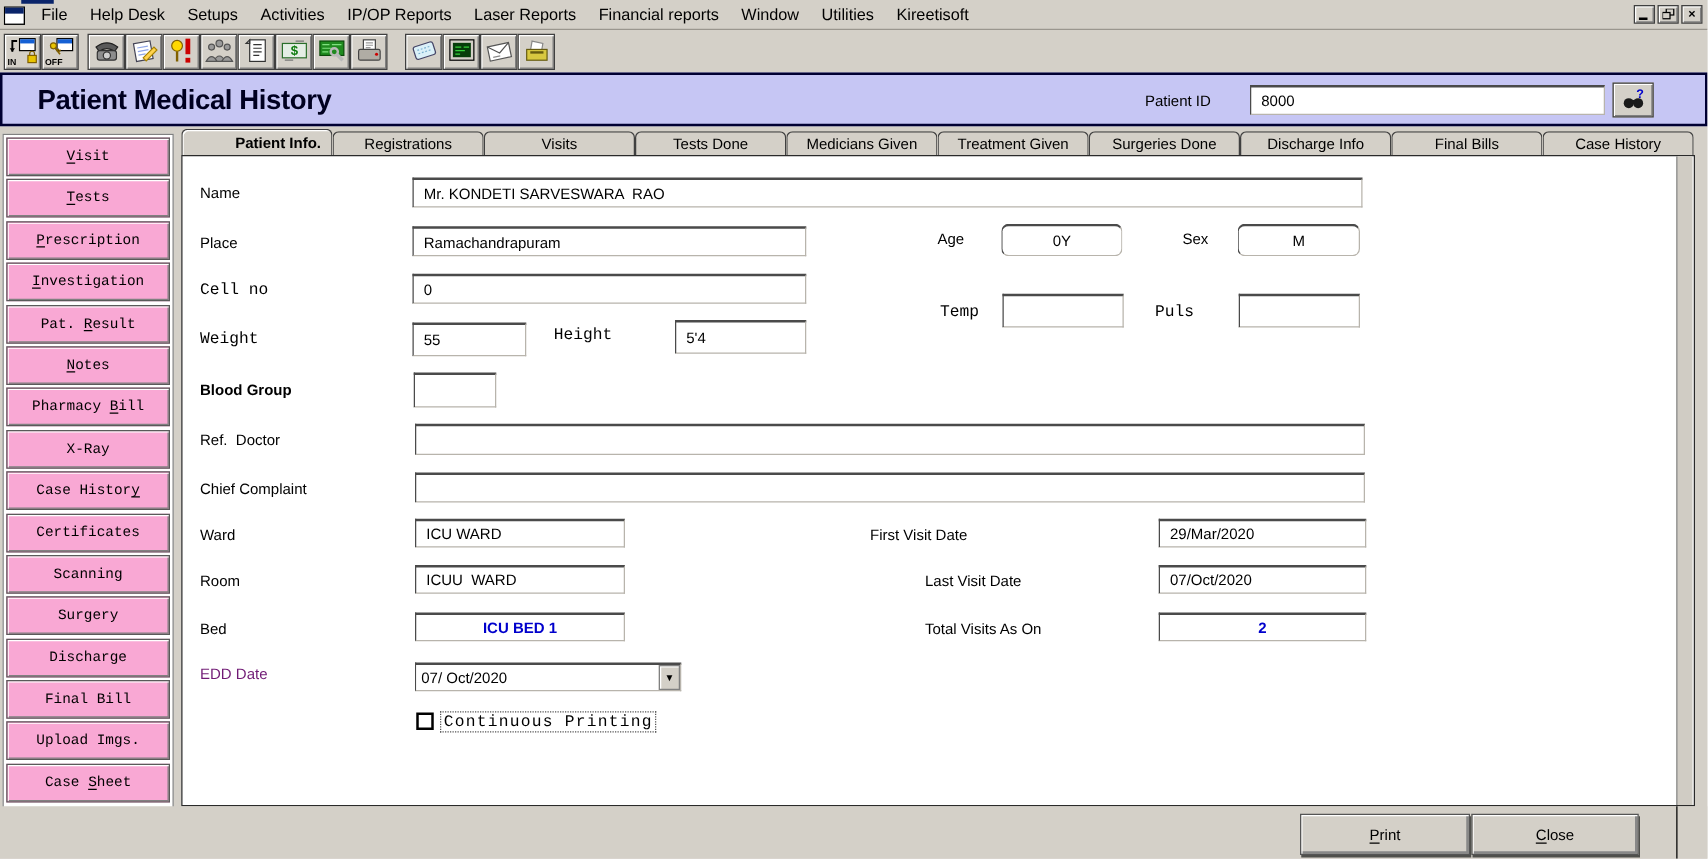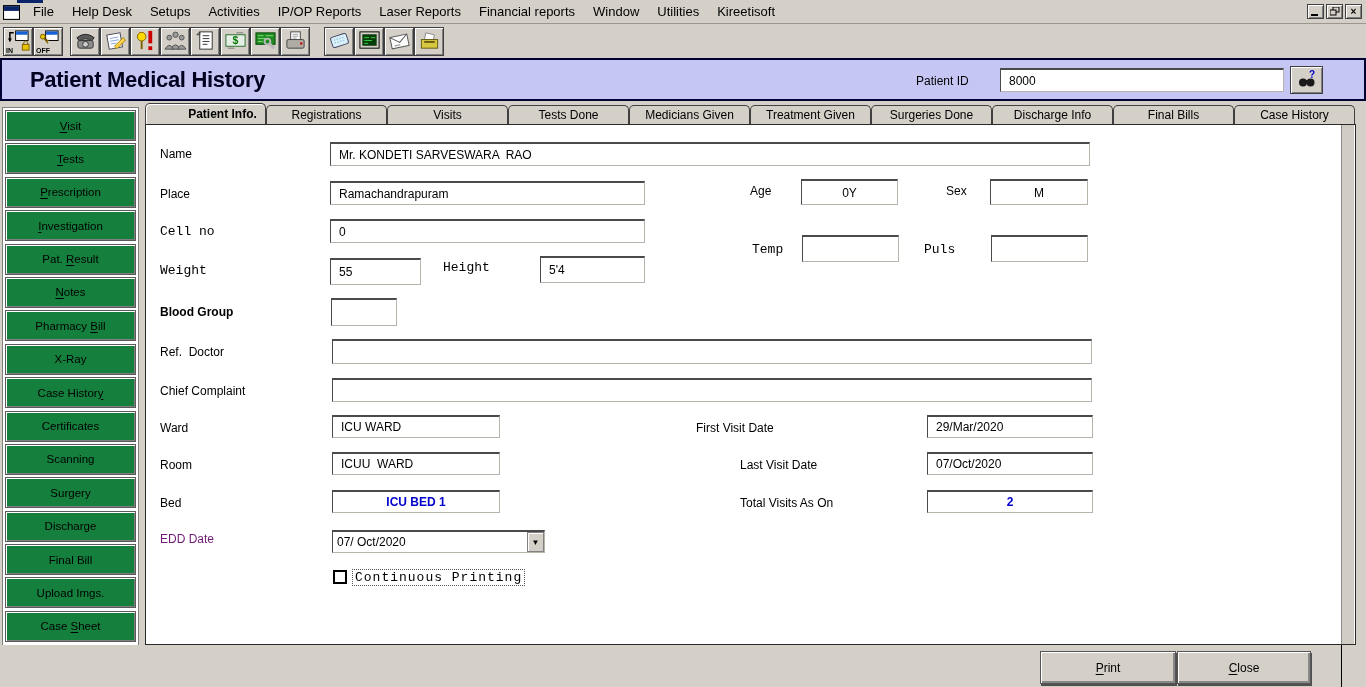--- a/index.html
+++ b/index.html
@@ -41,41 +41,41 @@
   
   #tabs { position:absolute; left:145px; top:103px; width:1211px; height:21px; display:flex; }
   .tab { width:121px; height:19px; margin-top:2px; background:#d4d0c8;
          border:1px solid #404040; border-bottom:none; border-radius:5px 5px 0 0;
          display:flex; align-items:center; justify-content:center; font-size:12px; cursor:default; }
   .tab.active { height:21px; margin-top:0; font-weight:bold; z-index:3; box-shadow: inset 1px 1px 0 #fff; padding-left: 34px; }
 
   
   #sidebar { position:absolute; left:2px; top:107px; width:137px; height:577px; background:#fff;
              border:1px solid #808080; padding-top:2px; }
-  .side-btn { display:block; width:131px; height:31px; margin:0 auto 2.4px auto; background:#15803d;
+  .side-btn { display:block; width:131px; height:31px; margin:0 auto 2.4px auto; background:#f9a8d4;
               border:1px solid #5a5a5a; box-shadow: inset 1px 1px 0 #fff, inset -1px -1px 0 #808080;
-              font-family:Liberation Sans, sans-serif; font-size:11.5px; text-align:center; cursor:default; }
+              font-family:Liberation Mono, monospace; font-size:11.5px; text-align:center; cursor:default; }
 
   
   #main-panel { position:absolute; left:145px; top:124px; width:1211px; height:521px;
                 background:#fff; border:1px solid #2a2a2a; }
   #right-strip { position:absolute; right:1px; top:0; width:13px; height:519px;
                  background:#d0ccc4; border-left:1px solid #8a8a8a; }
 
   
   .flabel { position:absolute; font-size:12px; white-space:pre; }
   .flabel.mono { font-family:"Liberation Mono", monospace; font-size:13px; }
   .flabel.bold { font-weight:bold; }
   .flabel.maroon { color:#701a75; }
 
   
   .tbox { position:absolute; background:#fff; font-family:"Liberation Sans", sans-serif; font-size:12px;
           border:1px solid #b8b4ac; border-top:2px solid #4a4a4a; border-left:1px solid #4a4a4a;
           padding:2px 8px; color:#000; }
-  .tbox.center { text-align:center; }
+  .tbox.center { text-align:center;border-radius:6px; }
   .tbox.bluebold { color:#0000cc; font-weight:bold; text-align:center; }
 
   
   #edd-combo { position:absolute; left:332px; top:530px; width:213px; height:23px;
                border:1px solid #b8b4ac; border-top:2px solid #4a4a4a; border-left:1px solid #4a4a4a;
                background:#fff; display:flex; }
   #edd-combo input { flex:1; border:none; outline:none; font-size:12px; padding:1px 4px;
                font-family:"Liberation Sans", sans-serif; }
   #edd-drop-btn { width:17px; background:#d4d0c8; border:1px solid #808080;
                box-shadow: inset 1px 1px 0 #fff; font-size:8px; display:flex;

